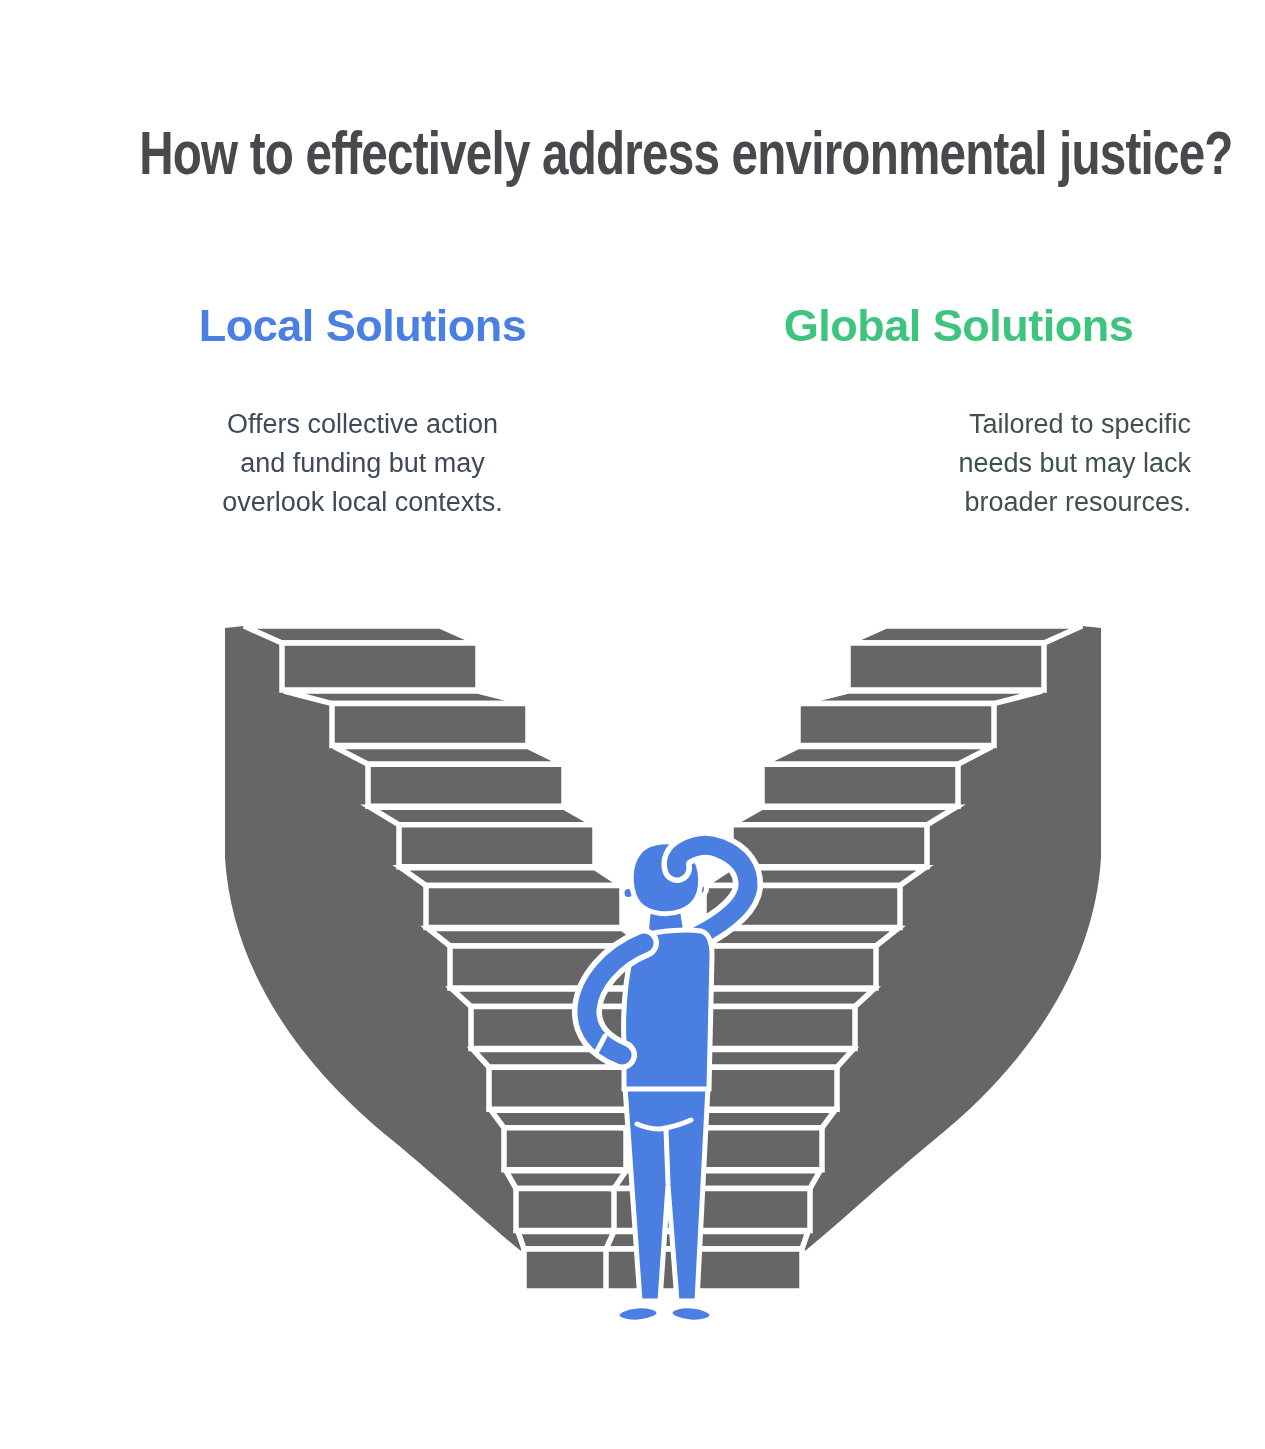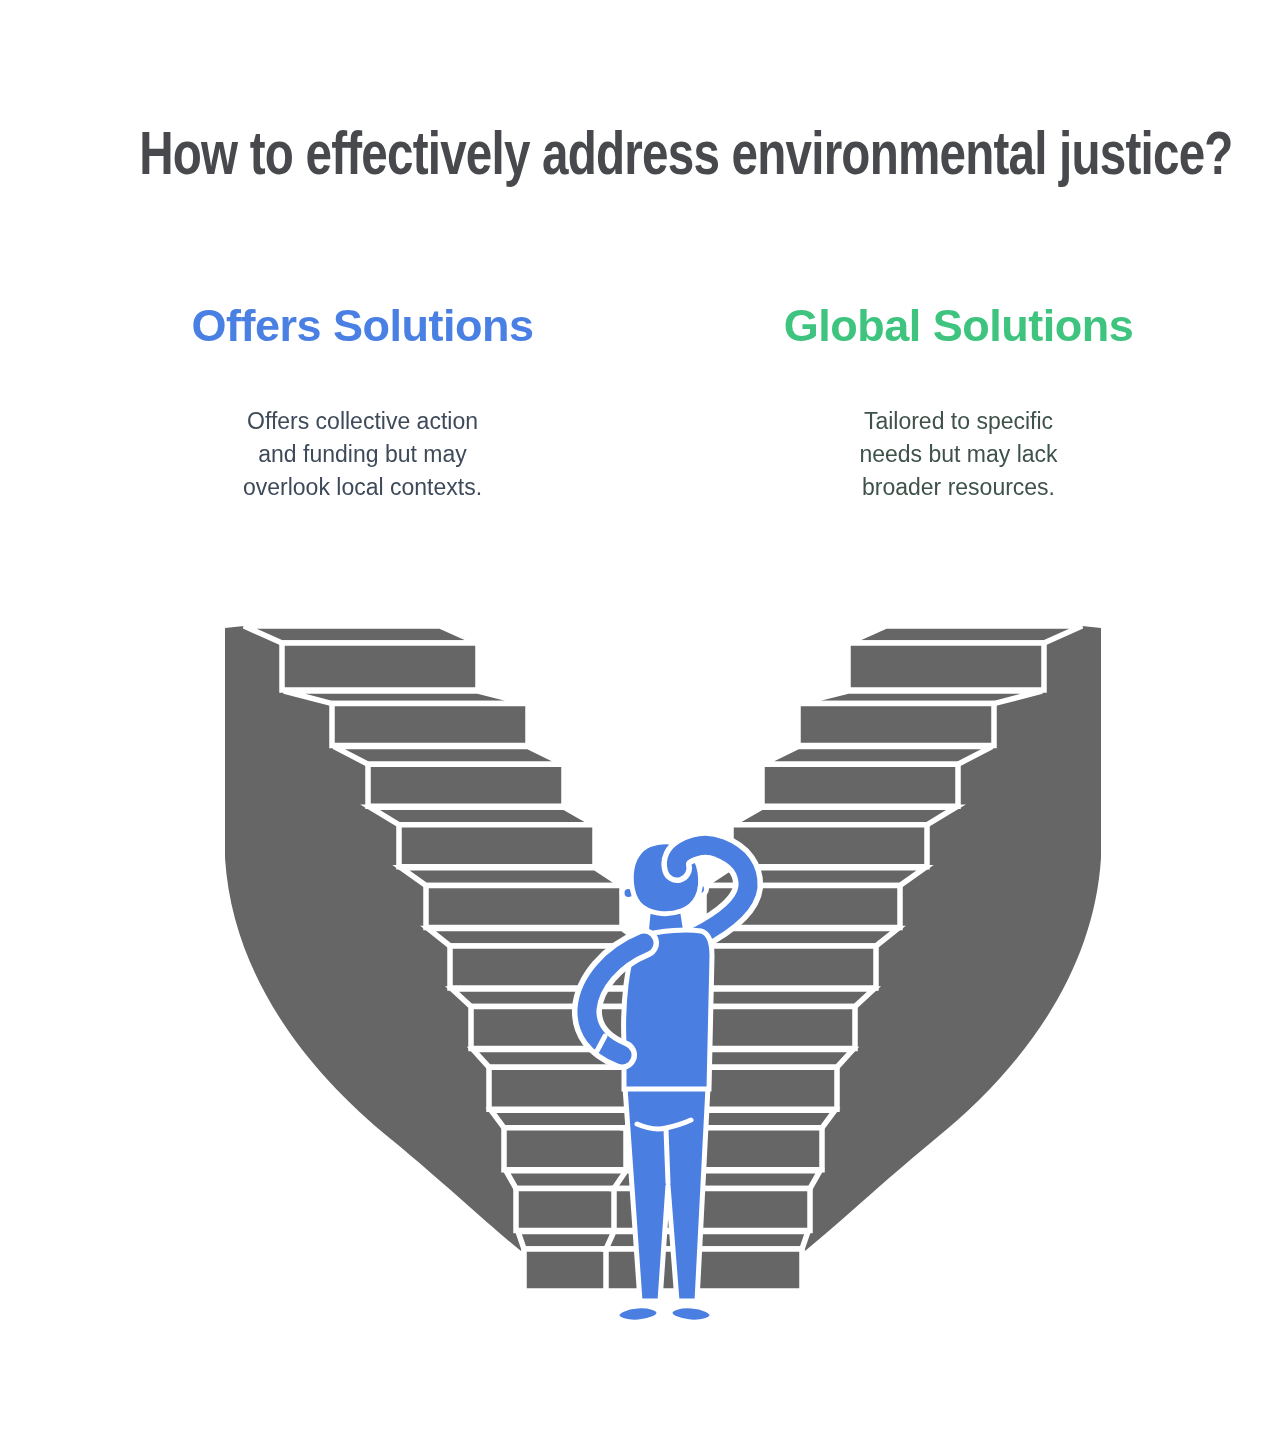--- a/index.html
+++ b/index.html
@@ -27,43 +27,43 @@
   .col-right{left:726px;width:465px;top:300px;}
   .col h2{
     margin:0;
     font-size:45px;font-weight:bold;
     letter-spacing:-0.5px;
   }
   .col-left h2{color:var(--accent-blue);}
   .col-right h2{color:var(--accent-green);}
   .col p{
     margin:53px 0 0 0;
-    font-size:23px;
+    font-size:27px;
     line-height:1.44;
     white-space:pre-line;
   }
   .col-left p{color:var(--body-left-color);}
-  .col-right p{color:var(--body-right-color);}
+  .col-right p{color:var(--body-right-color);text-align:right;}
   #illustration{position:absolute;top:0;left:0;}
   .stair{fill:var(--stair-gray);stroke:var(--outline-white);stroke-width:5.5;}
   .wall{fill:var(--stair-gray);}
   .blue-shape{fill:var(--person-blue);stroke:var(--outline-white);stroke-width:5;}
   .blue-stroke-wide{fill:none;stroke:var(--outline-white);stroke-width:30;stroke-linecap:round;stroke-linejoin:round;}
   .blue-stroke{fill:none;stroke:var(--person-blue);stroke-width:19;stroke-linecap:round;stroke-linejoin:round;}
   .white-line{fill:none;stroke:var(--outline-white);stroke-width:5;stroke-linecap:round;}
 </style>
 </head>
 <body style="--title-color: #47494c; --accent-blue: #4a80e3; --accent-green: #3ec47f; --body-left-color: #3e4a59; --body-right-color: #3e5249; --stair-gray: #666666; --outline-white: #ffffff; --person-blue: #4a7ee1; --background: #ffffff;">
 
 <main>
 
   <h1 class="page-title">How to effectively address environmental justice?</h1>
 
   <section class="col col-left">
-    <h2>Offers Solutions</h2>
+    <h2>Local Solutions</h2>
     <p>Offers collective action
 and funding but may
 overlook local contexts.</p>
   </section>
 
   <section class="col col-right">
     <h2>Global Solutions</h2>
     <p>Tailored to specific
 needs but may lack
 broader resources.</p>

